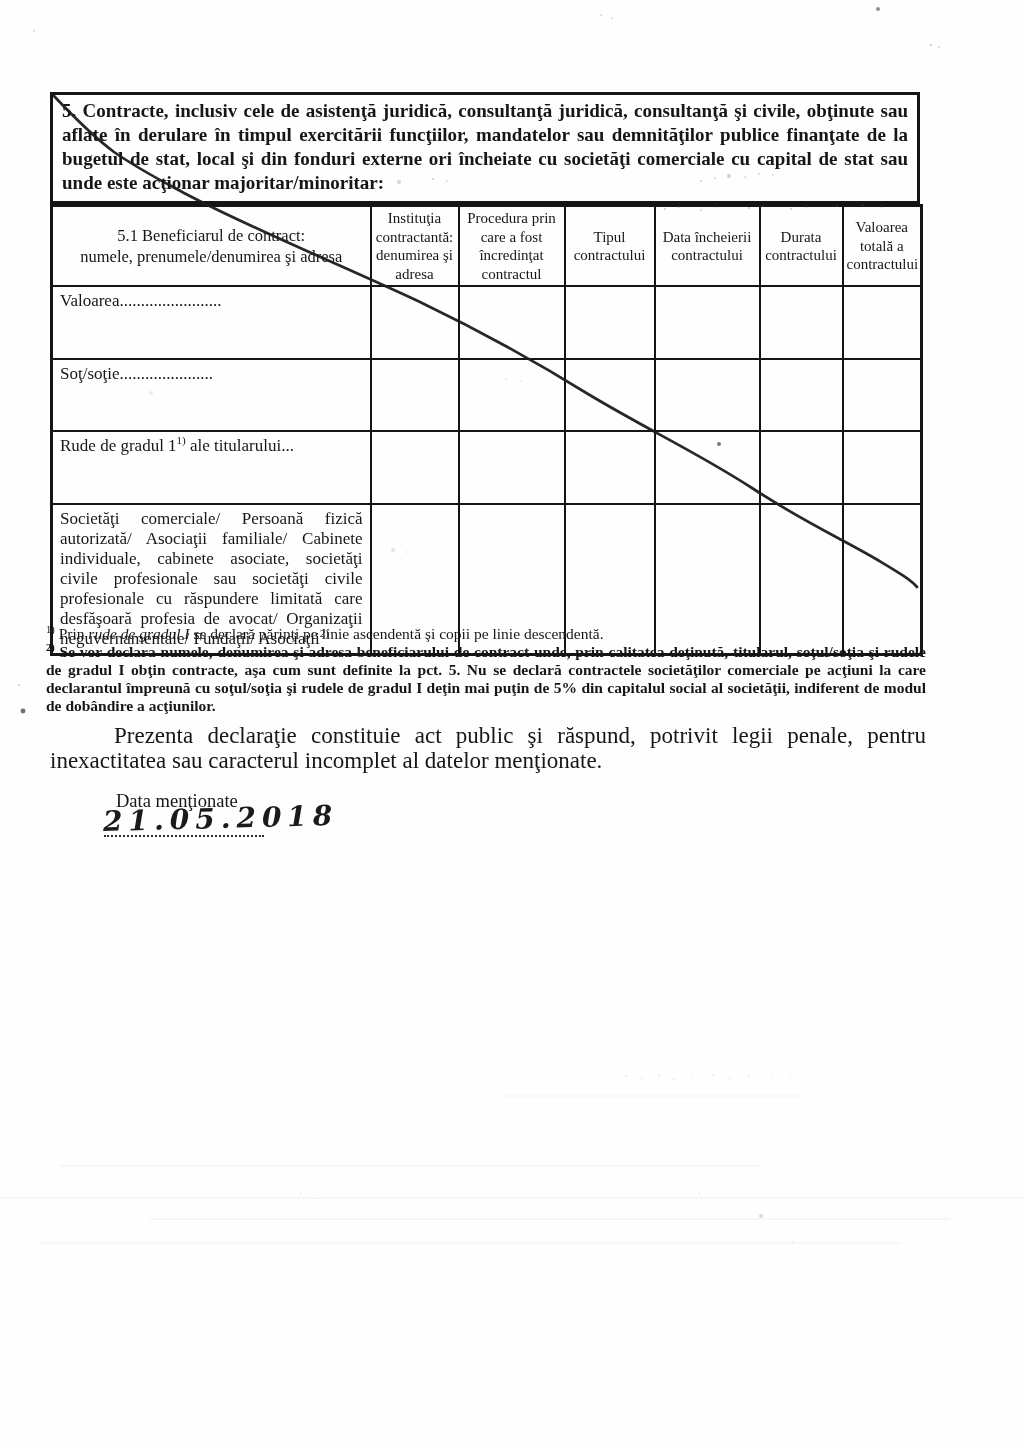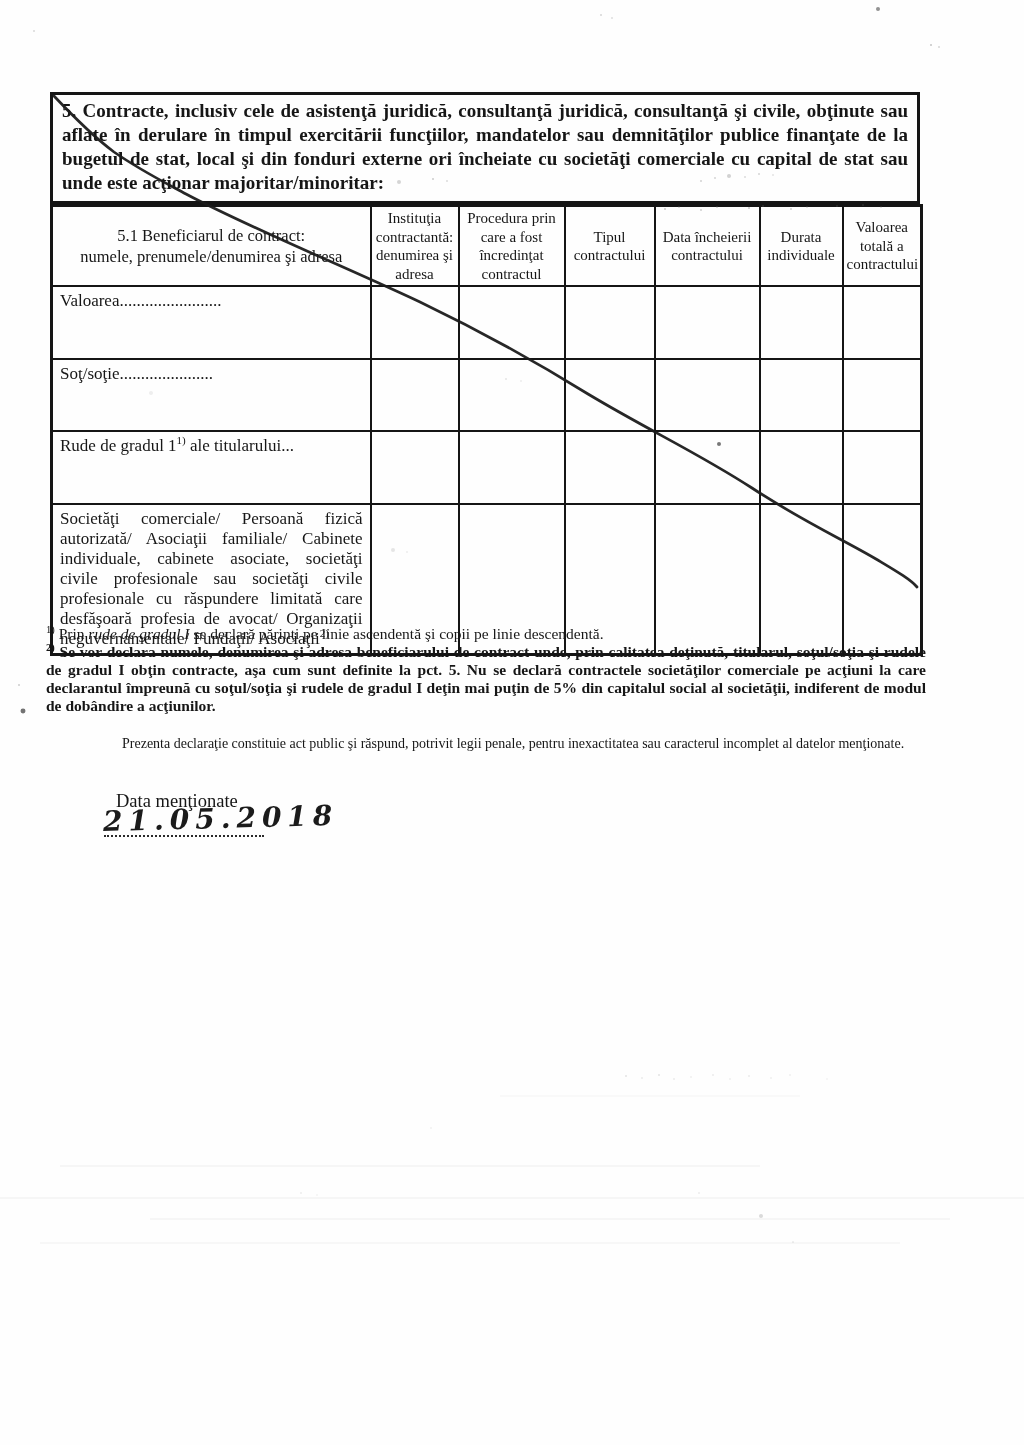--- a/index.html
+++ b/index.html
@@ -39,22 +39,22 @@
   svg.strike { position:absolute; left:0; top:0; width:1024px; height:1445px; pointer-events:none; }
 
   
   .footnotes { position:absolute; left:46px; top:625px; width:880px; font-size:15.5px; line-height:18px; }
   .footnotes p { margin:0; }
   .footnotes sup.marker { font-size:10.5px; }
   .fn2 { text-align:justify;font-weight:bold; }
 
   
   .statement {
-    position:absolute; left:50px; top:723px; width:876px; margin:8px;
-    font-size:14px; line-height:25px; text-align:justify; text-indent:64px;
+    position:absolute; left:50px; top:723px; width:876px; margin:0;
+    font-size:23px; line-height:25px; text-align:justify; text-indent:64px;
   }
 
   
   .date-label { position:absolute; left:116px; top:791px; font-size:18.5px; }
   .handwritten {
     position:absolute; left:103px; top:802px; font-size:28px; font-weight:bold; font-style:italic;
     letter-spacing:6px; transform:rotate(-1.5deg); color:#1b1b1b;
     font-family:"DejaVu Serif", serif; white-space:nowrap;
   }
   .dotted-line { position:absolute; left:104px; top:835px; width:160px; height:0; border-bottom:2px dotted #2a2a2a; }
@@ -147,21 +147,21 @@
     <thead>
       <tr>
         <th class="benef">
           <span>5.1 Beneficiarul de contract:</span>
           <span>numele, prenumele/denumirea şi adresa</span>
         </th>
         <th>Instituţia contractantă: denumirea şi adresa</th>
         <th>Procedura prin care a fost încredinţat contractul</th>
         <th>Tipul contractului</th>
         <th>Data încheierii contractului</th>
-        <th>Durata individuale</th>
+        <th>Durata contractului</th>
         <th>Valoarea totală a contractului</th>
       </tr>
     </thead>
     <tbody>
       <tr class="r-titular">
         <td>Valoarea........................</td>
         <td></td>
         <td></td>
         <td></td>
         <td></td>

